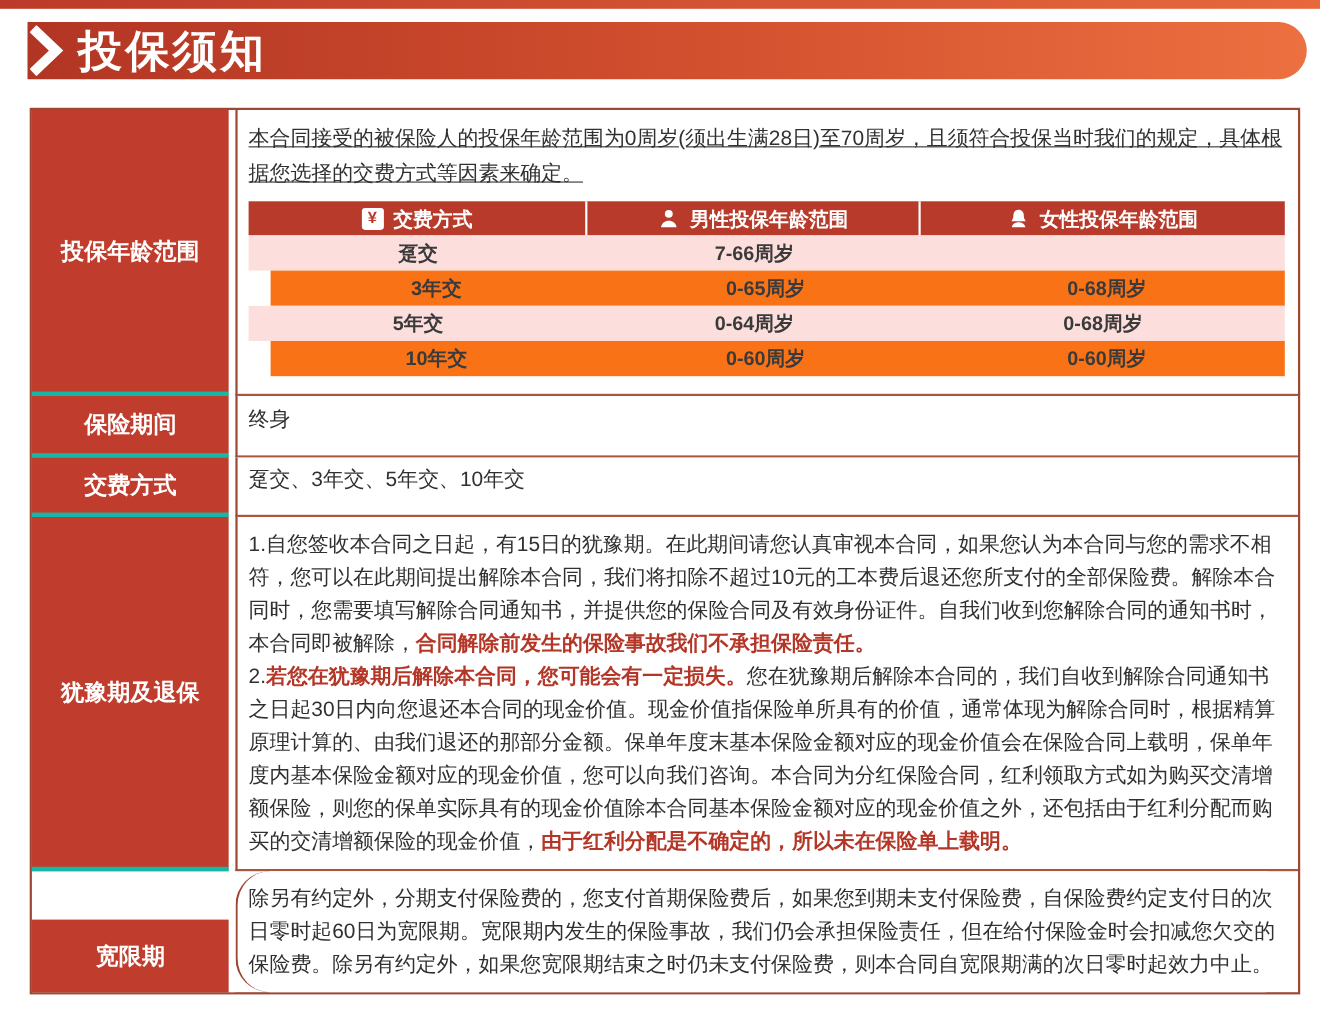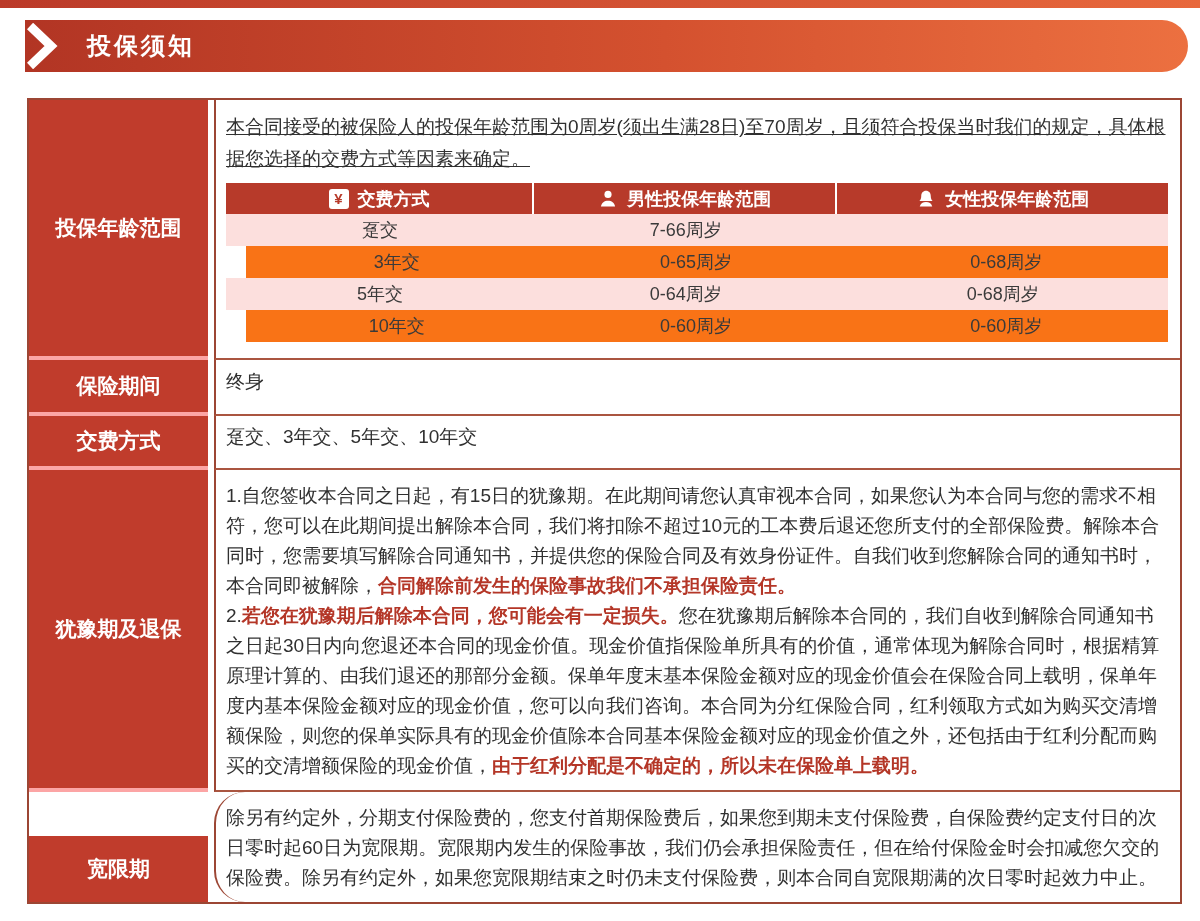--- a/index.html
+++ b/index.html
@@ -16,38 +16,38 @@
     background:linear-gradient(90deg,#bb3a29 0%,#e8683c 100%);
   }
   .header-band {
     position:absolute; left:25px; top:20px; width:1163px; height:52px;
     background:linear-gradient(90deg,#b23524 0%,#d4512f 55%,#ec7040 100%);
     border-radius:0 26px 26px 0;
     display:flex; align-items:center;
   }
   .chevron { width:38px; height:46px; margin-left:2px; flex:0 0 auto; }
   .page-title {
-    color:#ffffff; font-size:24px; font-weight:bold;
-    letter-spacing:3px; margin-left:22px;
+    color:#ffffff; font-size:40px; font-weight:bold;
+    letter-spacing:3px; margin-left:6px;
   }
 
   .notice-table {
     position:absolute; left:27px; top:98px; width:1155px;
     display:grid;
     grid-template-columns:179px 6px 1fr;
     grid-template-rows:260px 56px 54px 322px 110px;
     border:2px solid #9c4634;
     background:#ffffff;
   }
   .label-cell {
     background:#c03c2c; color:#ffffff;
     font-size:21px; font-weight:bold;
     display:flex; align-items:center; justify-content:center;
     text-align:center;
-    border-bottom:4px solid #fca5a5;
+    border-bottom:4px solid #14b8a6;
   }
   .label-cell.last { border-bottom:none;margin-top:44px; }
   .gutter { background:#ffffff; }
   .content-cell {
     background:#ffffff;
     border-left:2px solid #9c4634;
     border-bottom:2px solid #aa5540;
     padding:11px 12px 8px 10px;
     font-size:19px; line-height:30px; color:#303030;
     overflow:hidden;
@@ -76,21 +76,21 @@
     color:#b73a2a; font-size:15px; font-weight:bold;
     display:inline-flex; align-items:center; justify-content:center;
   }
   .person-icon { width:20px; height:20px; }
   .age-row {
     display:grid; grid-template-columns:32.7% 32.2% 35.1%;
     height:32px; font-size:18px; color:#3a3a3a;
   }
   .age-row.light { background:#fcdfdd; }
   .age-row.dark  { background:#f97316;margin-left:20px; }
-  .age-td { display:flex; align-items:center; justify-content:center; }
+  .age-td { display:flex; align-items:center; justify-content:center;font-weight:bold; }
 </style>
 </head>
 <body>
 
 <div class="top-strip"></div>
 
 <div class="header-band">
   <svg class="chevron" viewBox="0 0 38 46">
     <path d="M3 3 L24 23 L3 43" fill="none" stroke="#ffffff" stroke-width="9"></path>
   </svg>

